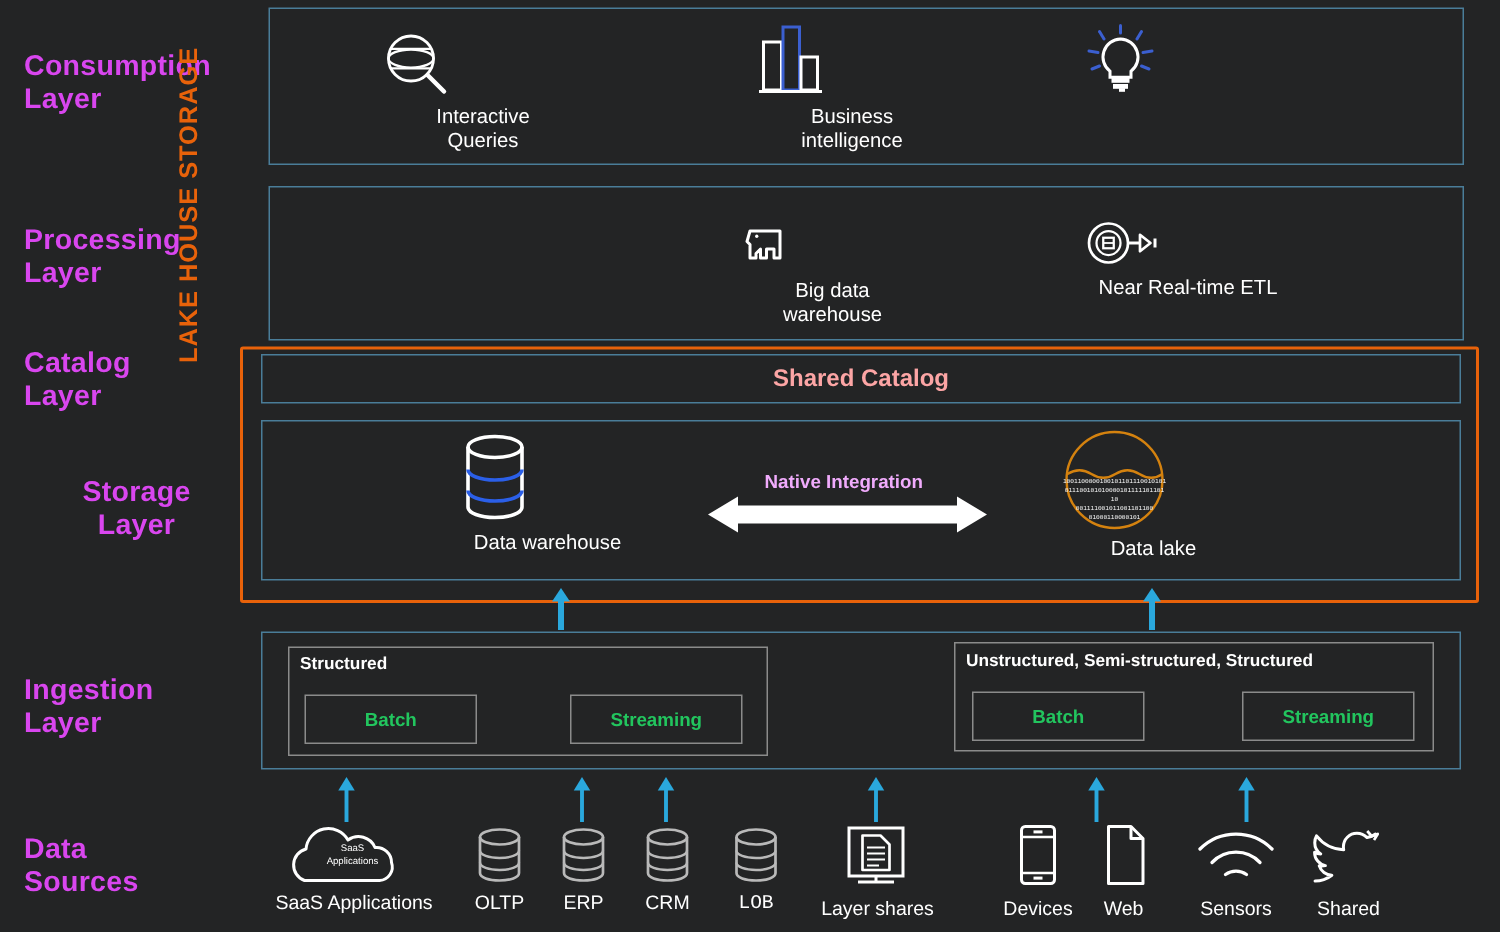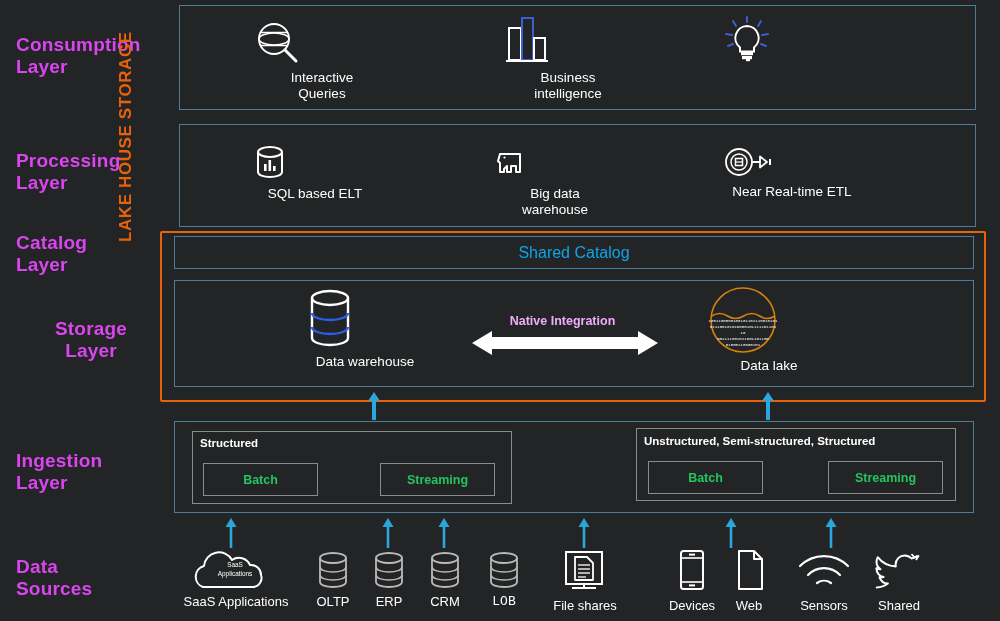--- a/index.html
+++ b/index.html
@@ -70,21 +70,21 @@
 
   .hdr{
     position:absolute;font-size:11.5px;font-weight:bold;color:#ffffff;
   }
   .boxlabel{
     position:absolute;display:flex;align-items:center;justify-content:center;
     font-size:12.5px;font-weight:bold;color:#22c55e;
   }
   .catalog-title{
     position:absolute;width:100%;text-align:center;
-    font-size:16px;font-weight:normal;color:#0ea5e9;
+    font-size:16px;font-weight:bold;color:#fca5a5;
   }
   .native-label{
     position:absolute;font-size:12.5px;font-weight:bold;color:#f0abfc;
     text-align:center;white-space:nowrap;
   }
   .ds-cap{
     position:absolute;text-align:center;font-size:13px;color:#ffffff;
     white-space:nowrap;
   }
   .ds-ico{position:absolute;}
@@ -153,34 +153,20 @@
           <line x1="48" y1="18" x2="42" y2="19"></line>
           <line x1="8" y1="30" x2="13" y2="28"></line>
           <line x1="46" y1="30" x2="41" y2="28"></line>
         </g>
       </svg>
     </span>
   </div>
 
   <div class="blue-box" style="left:179px;top:124px;width:797px;height:103px;"></div>
 
-  <div class="tile" style="left:250px;top:142px;width:130px;">
-    <span class="ico">
-      <svg width="40" height="40" viewBox="0 0 40 40">
-        <path d="M8 10 v20 c0 3 5.4 5 12 5 s12-2 12-5 V10" fill="none" stroke="#fff" stroke-width="2"></path>
-        <ellipse cx="20" cy="10" rx="12" ry="5" fill="none" stroke="#fff" stroke-width="2"></ellipse>
-        <g fill="#fff">
-          <rect x="14" y="22" width="2.6" height="7"></rect>
-          <rect x="18.5" y="18" width="2.6" height="11"></rect>
-          <rect x="23" y="24" width="2.6" height="5"></rect>
-        </g>
-      </svg>
-    </span>
-    <div class="cap">SQL based ELT</div>
-  </div>
 
   <div class="tile" style="left:490px;top:142px;width:130px;">
     <span class="ico">
       <svg width="40" height="40" viewBox="0 0 40 40">
         <path d="M10 12 h20 v18 h-4 v-6 h-5 v6 h-4 v-6 l-3 3 v3 h-4 v-9 l-2 -2 z" fill="none" stroke="#fff" stroke-width="2" stroke-linejoin="round"></path>
         <circle cx="14.5" cy="15.5" r="1.1" fill="#fff"></circle>
       </svg>
     </span>
     <div class="cap" style="white-space: pre-line;">Big data
 warehouse</div>
@@ -363,21 +349,21 @@
       <g stroke="#ffffff" stroke-width="1.3">
         <line x1="16" y1="16" x2="28" y2="16"></line>
         <line x1="16" y1="20" x2="28" y2="20"></line>
         <line x1="16" y1="24" x2="28" y2="24"></line>
         <line x1="16" y1="28" x2="24" y2="28"></line>
       </g>
       <line x1="22" y1="35" x2="22" y2="39" stroke="#ffffff" stroke-width="2"></line>
       <line x1="10" y1="39" x2="34" y2="39" stroke="#ffffff" stroke-width="2"></line>
     </svg>
   </div>
-  <div class="ds-cap" style="left:539px;top:598px;width:92px;">File shares</div>
+  <div class="ds-cap" style="left:539px;top:598px;width:92px;">Layer shares</div>
 
   <div class="ds-ico" style="left:677px;top:549px;">
     <svg width="30" height="44" viewBox="0 0 30 44">
       <rect x="4" y="2" width="22" height="38" rx="2.5" fill="none" stroke="#ffffff" stroke-width="2"></rect>
       <line x1="4" y1="9" x2="26" y2="9" stroke="#ffffff" stroke-width="1.6"></line>
       <line x1="4" y1="33" x2="26" y2="33" stroke="#ffffff" stroke-width="1.6"></line>
       <rect x="12" y="4.6" width="6" height="2" fill="#ffffff"></rect>
       <rect x="12" y="35.4" width="6" height="2" fill="#ffffff"></rect>
     </svg>
   </div>

